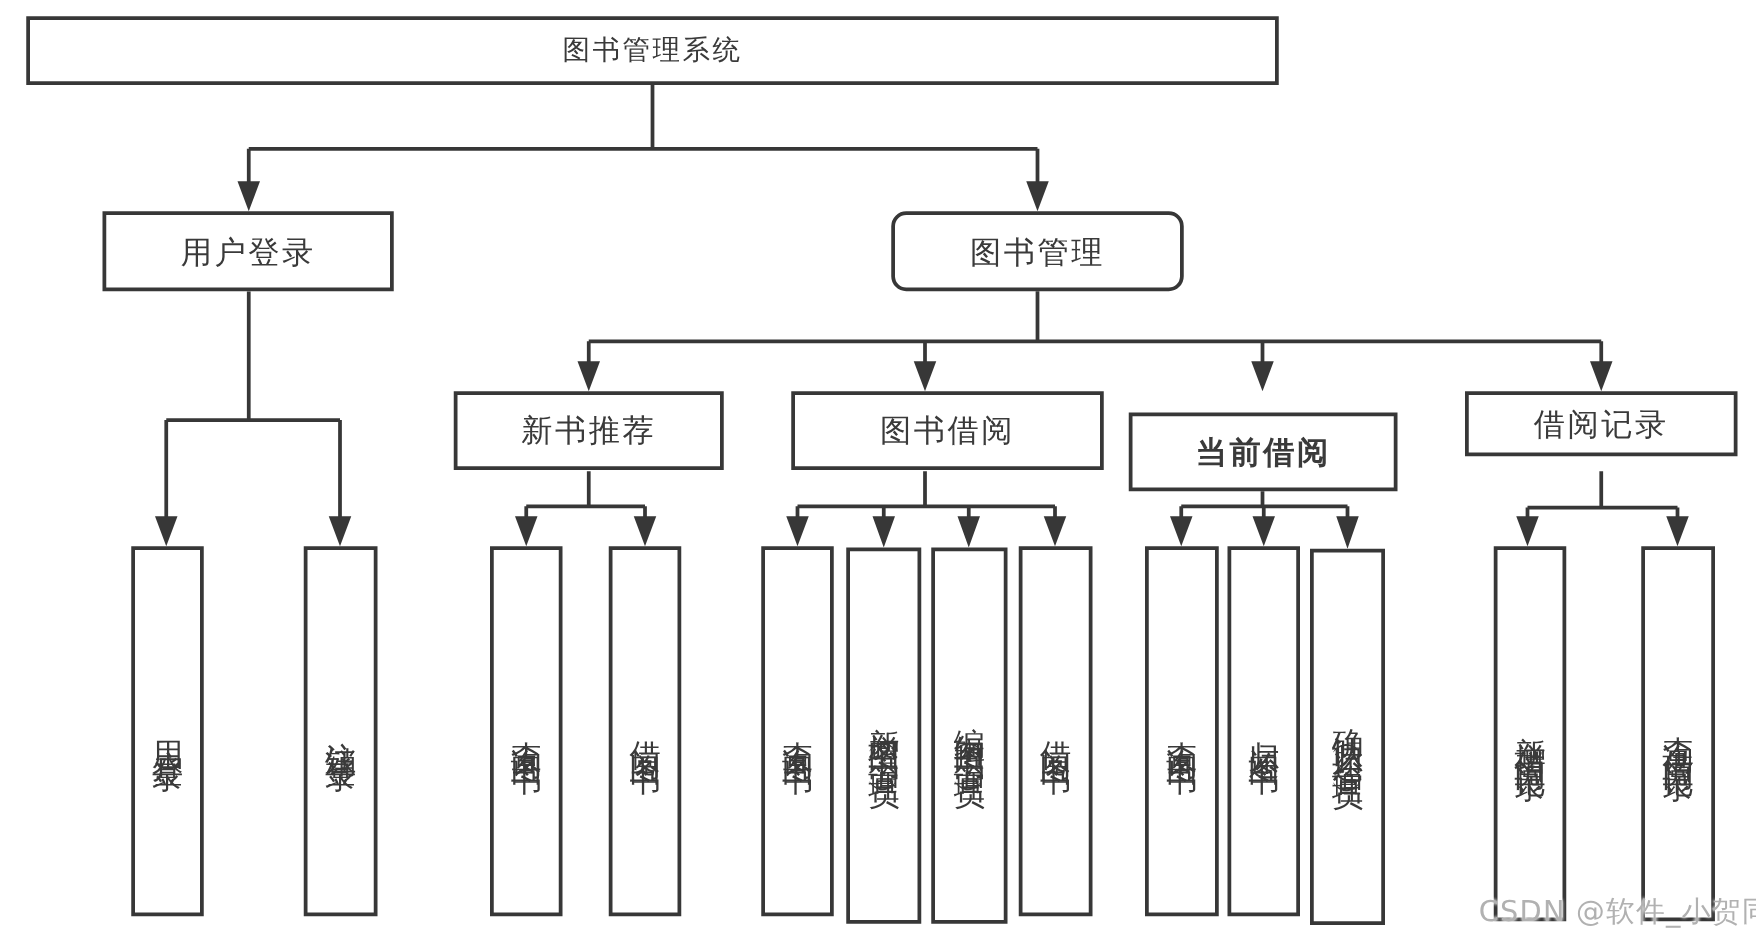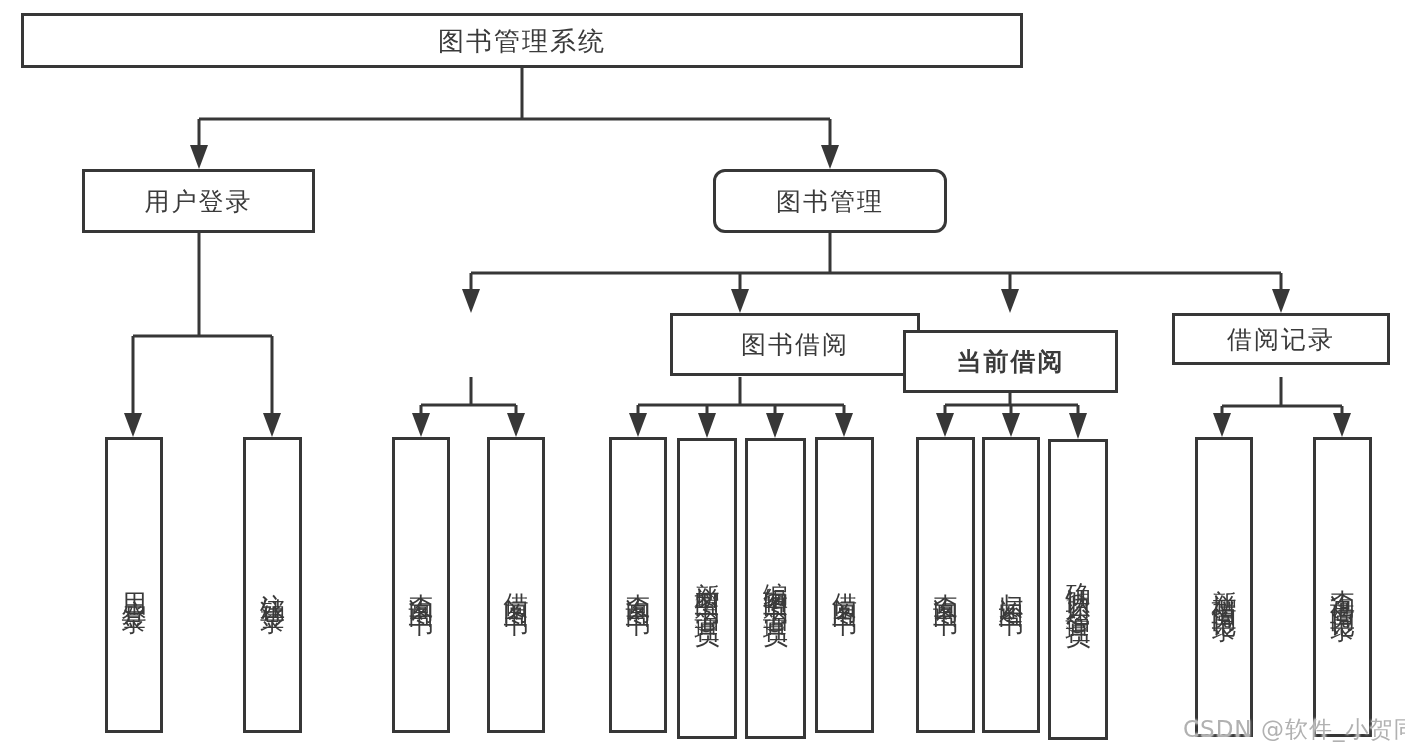--- a/index.html
+++ b/index.html
@@ -19,21 +19,21 @@
     display:flex;align-items:center;justify-content:center;
     color:#3a3a3a;
     z-index:1;
   }
   .node.h span{
     font-size:25px;
     letter-spacing:2px;
     white-space:nowrap;
     line-height:1;
   }
-  .node.root span{font-size:26px;}
+  .node.root span{font-size:22px;}
   .node.v span{
     writing-mode:vertical-rl;
     text-orientation:mixed;
     font-size:25px;
     letter-spacing:6px;
     line-height:1;
   }
   .watermark{
     position:absolute;
     left:1183px;top:714px;
@@ -86,21 +86,24 @@
     <span>图书管理系统</span>
   </div>
 
   <div class="node h" style="left:82px;top:169px;width:233px;height:64px;">
     <span>用户登录</span>
   </div>
   <div class="node h" style="left:713px;top:169px;width:234px;height:64px;border-radius:12px;">
     <span>图书管理</span>
   </div>
 
-  <div class="node h" style="left:633px;top:313px;width:250px;height:63px;margin-left:37px;">
+  <div class="node h" style="left:363px;top:313px;width:216px;height:63px;">
+    <span>新书推荐</span>
+  </div>
+  <div class="node h" style="left:633px;top:313px;width:250px;height:63px;">
     <span>图书借阅</span>
   </div>
   <div class="node h" style="left:903px;top:330px;width:215px;height:63px;font-weight:bold;">
     <span>当前借阅</span>
   </div>
   <div class="node h" style="left:1172px;top:313px;width:218px;height:52px;">
     <span>借阅记录</span>
   </div>
 
   <div class="node v" style="left:105px;top:437px;width:58px;height:296px;">

